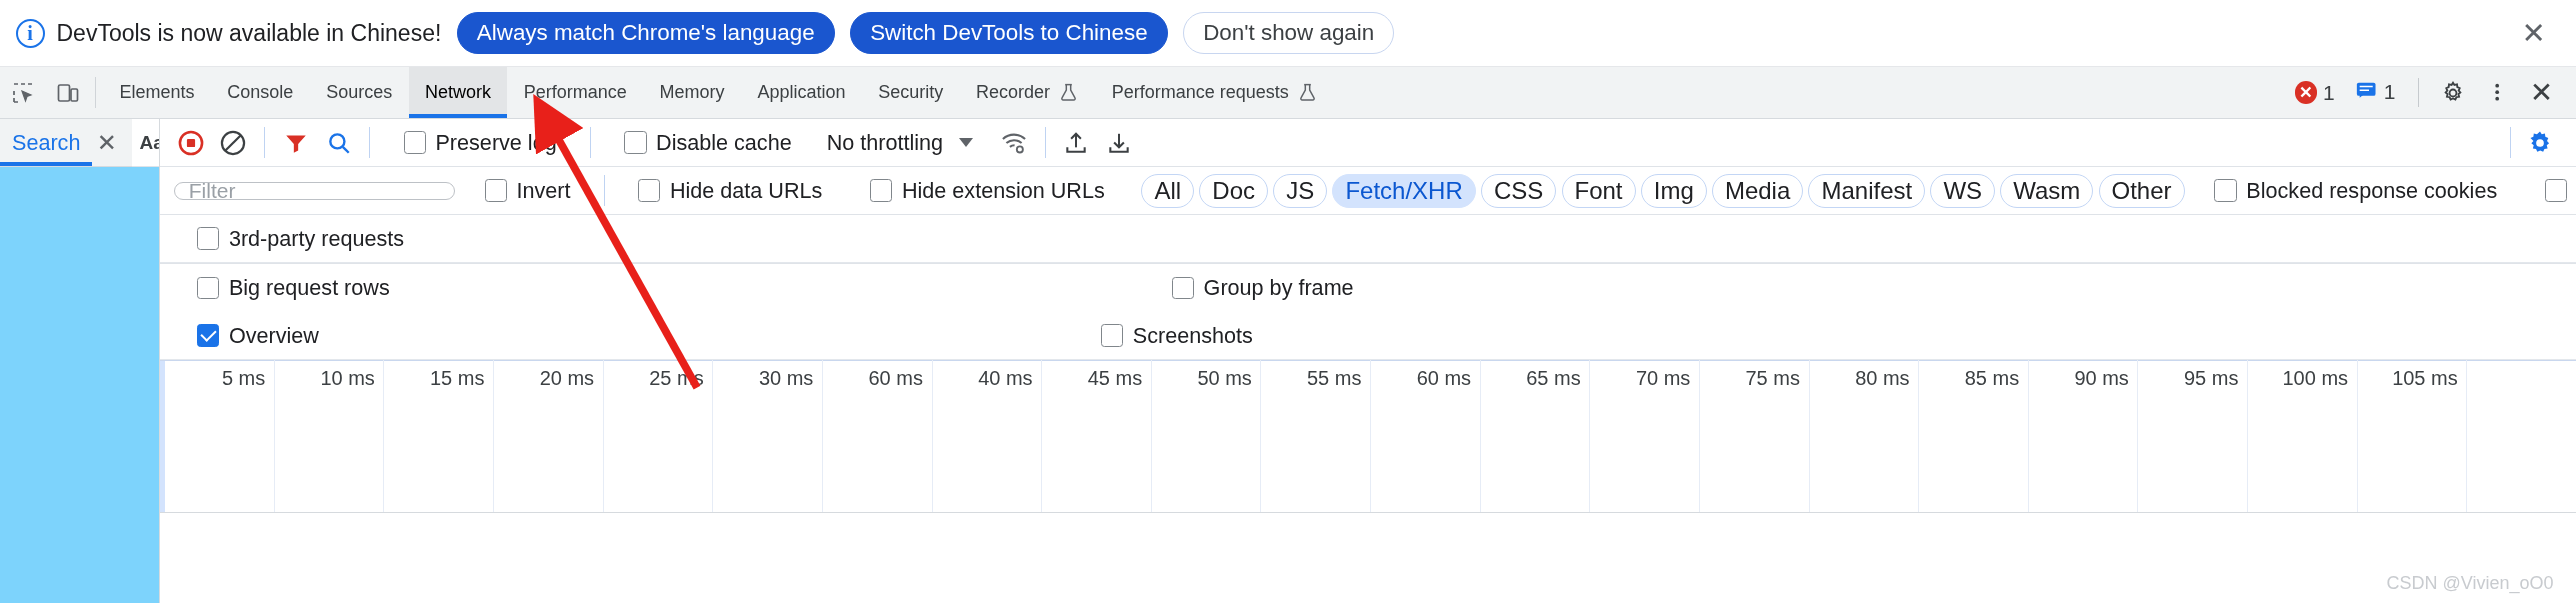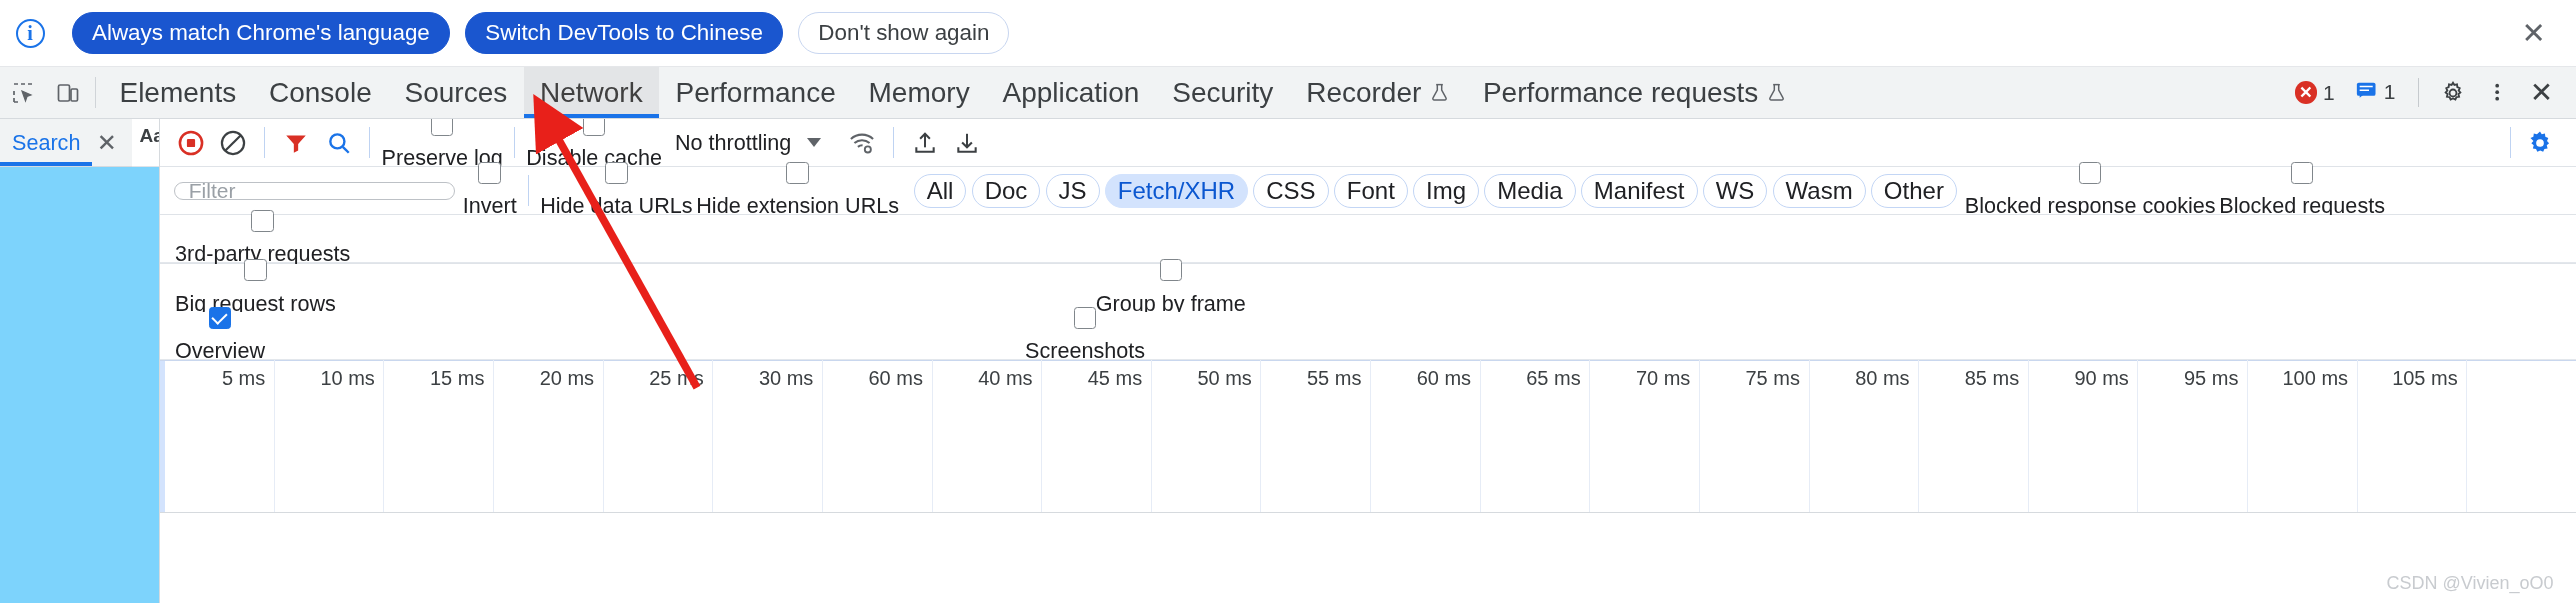--- a/index.html
+++ b/index.html
@@ -63,29 +63,29 @@
   .tb-icon {
     width: 45px; display: flex; align-items: center; justify-content: center;
     color: #5f6368; cursor: pointer;
   }
   #tabbar .divider {
     width: 0.9px; background: #d0d4d8; margin: 10.3px 7px 10.3px 5.2px; flex: 0 0 0.9px;
   }
   .tab {
     display: flex; align-items: center; justify-content: center;
     padding: 0 16.4px;
-    font-size: 28px;
+    font-size: 18px;
     color: #3c4043;
     cursor: pointer;
     white-space: nowrap;
     position: relative;
     gap: 7.8px;
   }
   .tab.active {
-    color: #404040;
+    color: #000000;
     background: #e3e5e7;
   }
   .tab.active::after {
     content: ""; position: absolute; left: 0; right: 0; bottom: 0;
     height: 4.3px; background: #1a73e8;
   }
   .flask { display: inline-flex; align-items: center; color: #5f6368; }
   #tabbar-right {
     margin-left: auto; display: flex; align-items: center; padding-right: 14px; gap: 3.4px;
   }
@@ -125,21 +125,21 @@
   #search-tab::after {
     content: ""; position: absolute; left: 0; right: 0; bottom: 0;
     height: 4.3px; background: #1a73e8;
   }
   #search-tab-close {
     margin-left: auto; margin-right: 10.3px;
     color: #5f6368; font-size: 24px; cursor: pointer; font-weight: 300;
     width: 29px; height: 29px; display: flex; align-items: center; justify-content: center;
   }
   #search-subtoolbar {
-    height: 48px; display: flex; gap: 3.4px;
+    height: 48px; display: flex; align-items: center; gap: 3.4px;
     border-bottom: 0.9px solid #dfe3e8; padding-left: 3.4px;
     background: #ffffff; overflow: hidden;
   }
   .sbtn {
     min-width: 33px; height: 34px; display: flex; align-items: center; justify-content: center;
     font-size: 19px; color: #3c4043; cursor: pointer; font-weight: bold; padding: 0 3.4px;
   }
   .sbtn.regex { font-weight: normal; font-size: 21px; }
   #search-results { flex: 1; background: #ffffff; }
 
@@ -152,21 +152,21 @@
     border-bottom: 0.9px solid #dfe3e8;
     padding-left: 10.3px;
     background: #ffffff;
     gap: 1.7px;
     flex: 0 0 48px;
   }
   .tbtn { width: 41px; height: 41px; display: flex; align-items: center; justify-content: center; cursor: pointer; }
   .sep { width: 0.9px; height: 31px; background: #d4d8dc; margin: 0 8.6px; flex: 0 0 0.9px; }
   .sep-blue { width: 0.9px; height: 31px; background: #bfd3f2; margin: 0 8.6px; flex: 0 0 0.9px; }
 
-  .cb-wrap { display: flex; align-items: center; gap: 9.5px; cursor: pointer; margin: 0 1px; white-space: nowrap; flex-direction: column; }
+  .cb-wrap { display: flex; align-items: center; gap: 9.5px; cursor: pointer; margin: 0 23px; white-space: nowrap; }
   .cb {
     width: 22.4px; height: 22.4px; flex: 0 0 22.4px;
     border: 1.7px solid #80868b; border-radius: 3.4px; background: #fff;
     display: flex; align-items: center; justify-content: center;
   }
   .cb.checked { background: #1a73e8; border-color: #1a73e8; }
   .cb.checked::after {
     content: ""; width: 7px; height: 12px;
     border: solid #fff; border-width: 0 2.6px 2.6px 0;
     transform: rotate(45deg) translate(-0.9px,-0.9px);
@@ -229,20 +229,21 @@
   }
 
   
   #arrow-overlay { position: absolute; left: 0; top: 0; width: 2576px; height: 603px; pointer-events: none; }
 </style>
 </head>
 <body>
 
 <div id="infobar">
   <div class="info-icon">i</div>
+  <div id="infobar-text">DevTools is now available in Chinese!</div>
   <div class="infobar-btn primary">Always match Chrome's language</div>
   <div class="infobar-btn primary">Switch DevTools to Chinese</div>
   <div class="infobar-btn ghost">Don't show again</div>
   <div id="infobar-close">✕</div>
 </div>
 
 <div id="tabbar">
   <div class="tb-icon">
     <svg width="24" height="24" viewBox="0 0 24 24" fill="none" stroke="#5f6368" stroke-width="1.7">
       <path d="M3 3h4M10 3h4M17 3h4M3 21h4M3 10v4M3 17v4" stroke-dasharray="0"></path>

